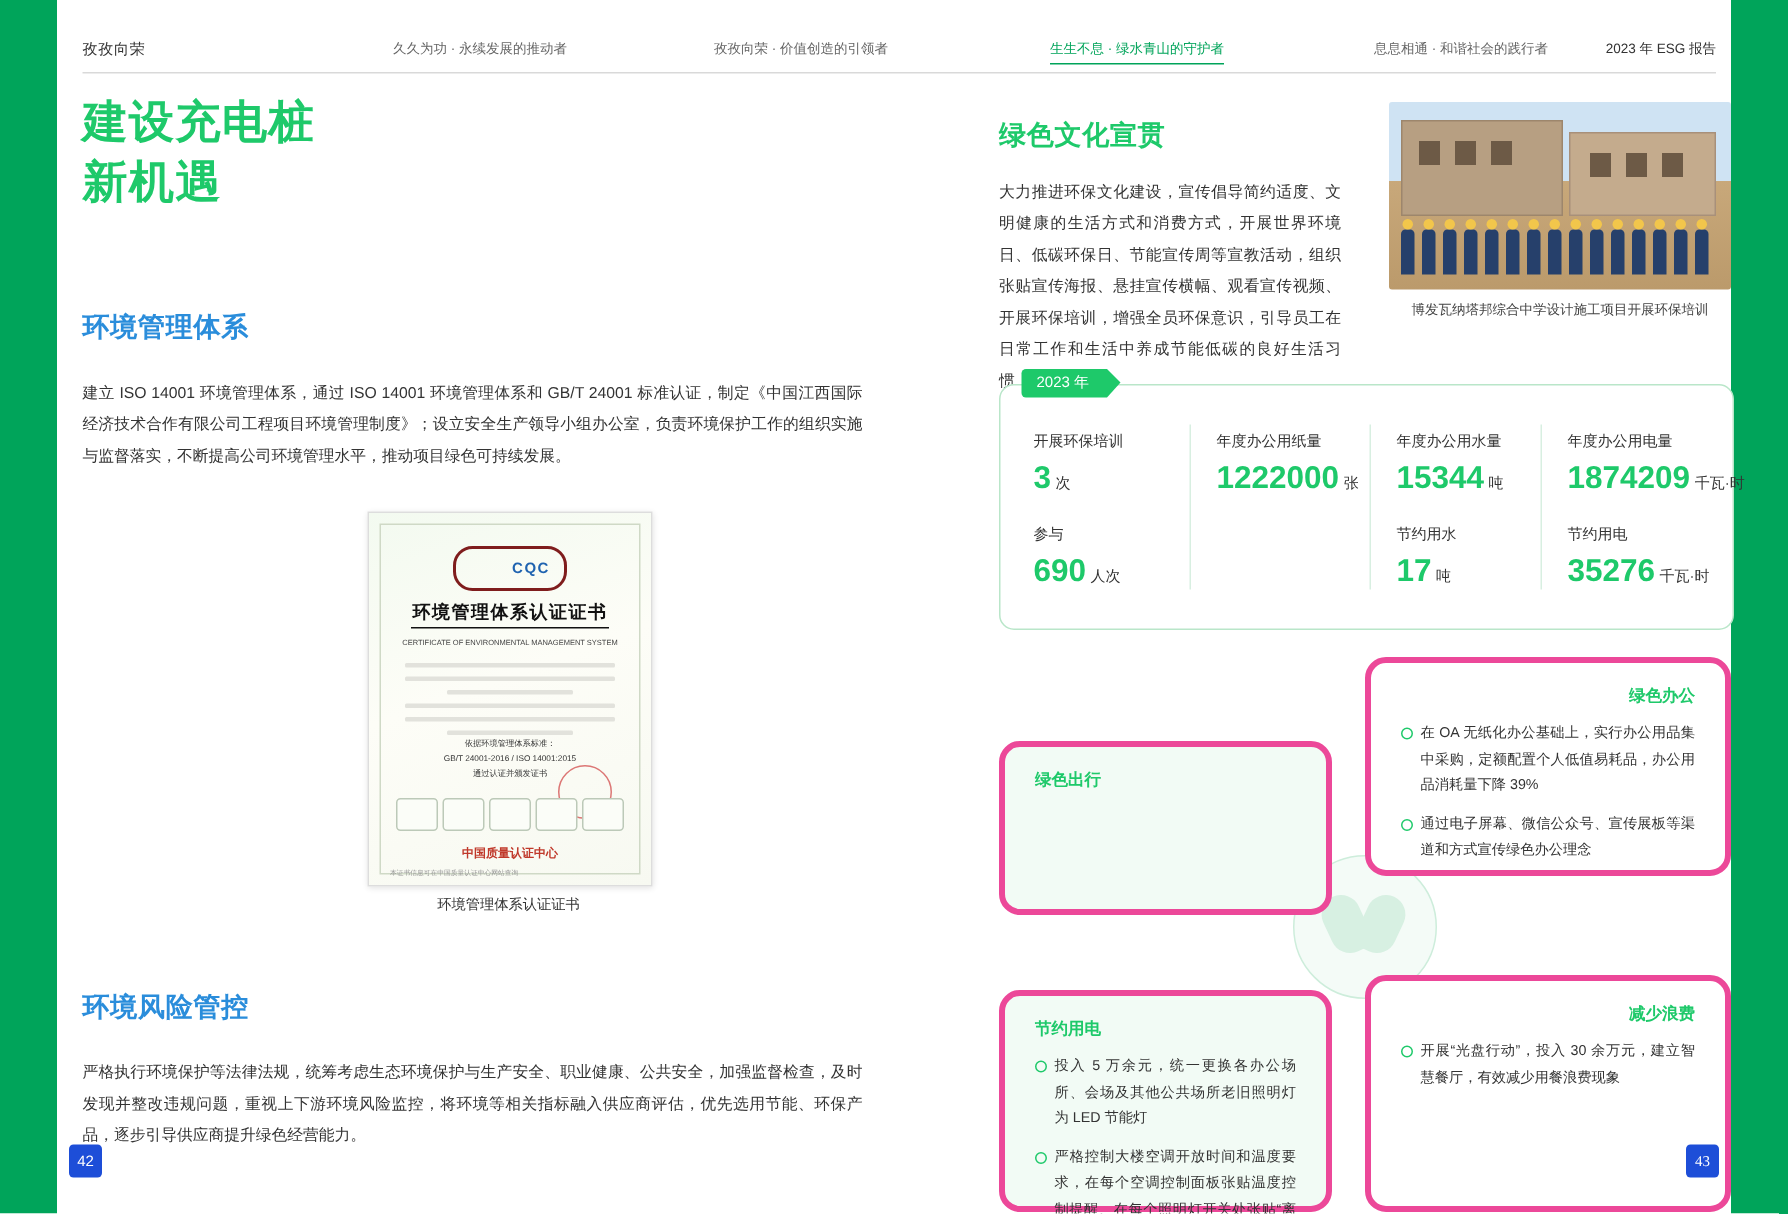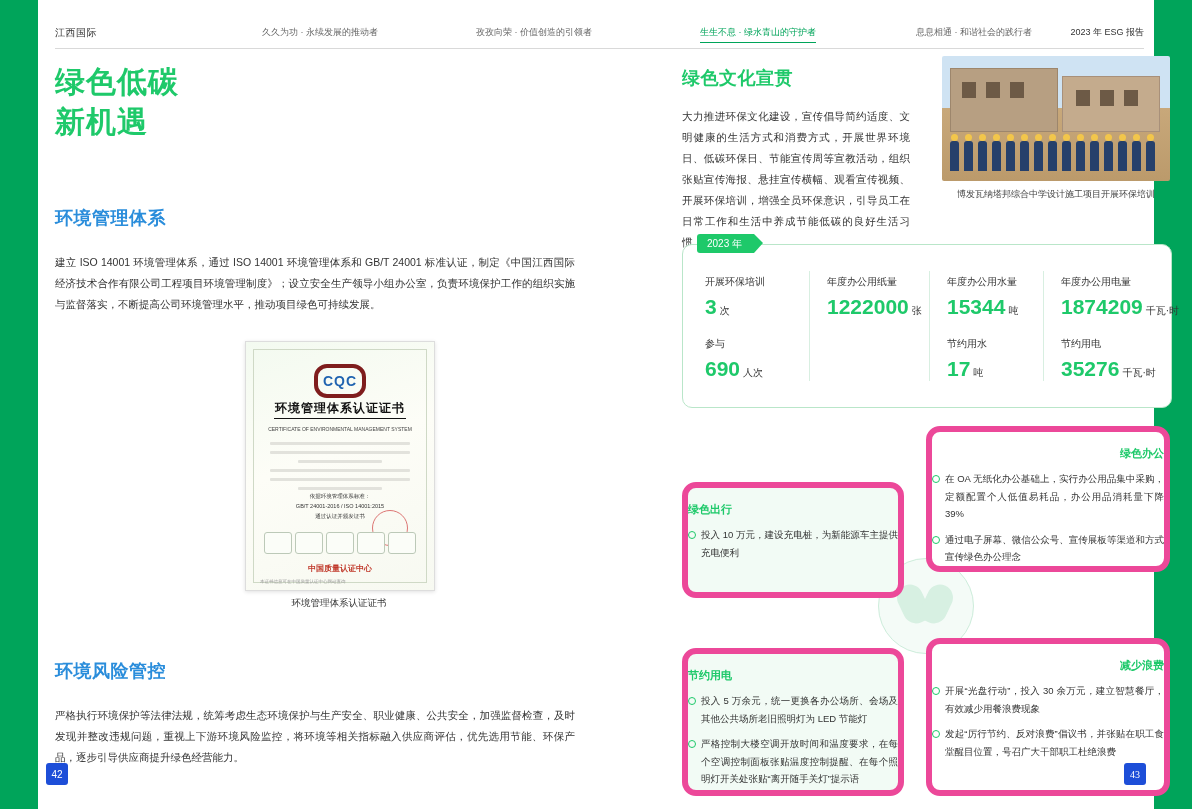--- a/index.html
+++ b/index.html
@@ -21,21 +21,21 @@
   .topbar{position:absolute;left:0;right:0;top:22px;height:28px;}
   .topbar .brand{position:absolute;left:17px;top:4px;font-size:10px;color:#333;letter-spacing:.5px;}
   .topbar .nav{position:absolute;left:180px;right:10px;top:4px;height:14px;}
   .nav-item{position:absolute;font-size:9px;color:#666;white-space:nowrap;}
   .nav-item.active{color:#00a45a;}
   .nav-item.active:after{content:"";position:absolute;left:0;right:0;bottom:-4px;height:1.5px;background:#00a45a;}
   .topbar .rule{position:absolute;left:17px;right:10px;top:26px;height:1px;background:#d9d9d9;}
 
   
   .col-left{position:absolute;left:17px;top:62px;width:520px;}
-  .col-right{position:absolute;left:628px;top:48px;width:488px;margin-left:16px;}
+  .col-right{position:absolute;left:628px;top:60px;width:488px;}
 
   h1.bigtitle{
     font-size:30px;line-height:1.32;color:#1ec96a;margin:0;font-weight:700;letter-spacing:1px;
   }
   .lead{
     position:absolute;left:218px;top:16px;width:320px;
     font-size:10.5px;line-height:1.95;color:#2a8ddb;text-align:justify;
   }
   h2.sec{
     font-size:18px;color:#2a8ddb;margin:0;font-weight:700;letter-spacing:.5px;
@@ -48,22 +48,22 @@
   
   .cert-wrap{position:absolute;left:190px;top:0;width:188px;}
   .cert{
     width:188px;height:248px;background:#fff;border:1px solid #ddd;
     box-shadow:0 1px 4px rgba(0,0,0,.12);position:relative;overflow:hidden;
   }
   .cert-inner{position:absolute;inset:7px;border:1px solid #cfd9c6;}
   .cert-band{position:absolute;left:0;right:0;top:0;height:100%;
      background:linear-gradient(160deg,#f3faf0 0%,#fdfdf7 45%,#f7f9f1 100%);}
   .cqc{position:absolute;left:50%;transform:translateX(-50%);top:22px;width:44px;height:26px;
-      border:4px solid #7f1d1d;border-radius:13px;color:#1f63b0;font-size:14px;font-weight:700;
-      display:flex;align-items:center;justify-content:center;letter-spacing:1px;}
+      border:2px solid #7f1d1d;border-radius:13px;color:#1f63b0;font-size:10px;font-weight:700;
+      display:flex;align-items:center;justify-content:center;letter-spacing:1px;padding-left:28px;}
   .cert-title{position:absolute;left:0;right:0;top:58px;text-align:center;font-size:12px;font-weight:700;color:#111;letter-spacing:1px;}
   .cert-title-underline{position:absolute;left:28px;right:28px;top:76px;height:1px;background:#111;}
   .cert-sub{position:absolute;left:0;right:0;top:84px;text-align:center;font-size:5px;color:#444;}
   .cert-lines{position:absolute;left:24px;right:24px;top:100px;}
   .cert-lines div{height:3px;background:#e2e2dc;margin-bottom:6px;border-radius:1px;}
   .cert-lines div.s{width:60%;margin-left:20%;}
   .cert-std{position:absolute;left:0;right:0;top:150px;text-align:center;font-size:5.5px;color:#333;line-height:1.8;}
   .cert-logos{position:absolute;left:18px;right:18px;bottom:34px;height:26px;display:flex;justify-content:space-between;align-items:center;}
   .cert-logos span{width:26px;height:20px;border:1px solid #bcc9b8;border-radius:3px;display:block;background:#fbfdf8;}
   .cert-org{position:absolute;left:0;right:0;bottom:16px;text-align:center;font-size:8px;color:#c0392b;font-weight:700;}
@@ -95,21 +95,21 @@
   }
   .yeartag:after{content:"";position:absolute;right:-9px;top:0;border-left:9px solid #1ec96a;border-top:9px solid transparent;border-bottom:10px solid transparent;}
   .stat{position:absolute;}
   .stat .lbl{font-size:10px;color:#333;white-space:nowrap;}
   .stat .val{margin-top:6px;font-size:21px;color:#1ec96a;font-weight:700;white-space:nowrap;}
   .stat .val .u{font-size:10px;color:#333;font-weight:400;margin-left:3px;}
   .vline{position:absolute;width:1px;background:#d8efe1;}
 
   
   .bubbles{position:absolute;left:0;top:378px;width:488px;height:370px;}
-  .bub{position:absolute;border:6px solid #ec4899;border-radius:14px;background:#fff;padding:14px 0;box-sizing:border-box;}
+  .bub{position:absolute;border:4px solid #ec4899;border-radius:14px;background:#fff;padding:14px 20px;box-sizing:border-box;}
   .bub.tinted{background:#f2fbf5;}
   .bub h4{margin:0 0 9px 0;font-size:11px;color:#1ec96a;font-weight:700;}
   .bub h4.right{text-align:right;}
   .bub ul{margin:0;padding:0;list-style:none;}
   .bub li{position:relative;padding-left:13px;font-size:9.5px;line-height:1.85;color:#333;margin-bottom:8px;text-align:justify;}
   .bub li:before{content:"";position:absolute;left:0;top:5px;width:6px;height:6px;border:1px solid #1ec96a;border-radius:50%;}
   .leaf{position:absolute;left:196px;top:132px;width:96px;height:96px;}
   .leaf .circle{position:absolute;inset:0;border:1px solid #cdeddb;border-radius:50%;background:#f4fbf7;}
   .leaf .lf{position:absolute;width:26px;height:40px;background:#d7f0e2;border-radius:26px 26px 4px 26px;}
 
@@ -122,36 +122,36 @@
 <body>
 
 <div class="page">
 
   <div class="edge-left"></div>
   <div class="edge-right"></div>
 
   <div class="sheet">
 
     <div class="topbar">
-      <div class="brand">江西国际</div>
+      <div class="brand">孜孜向荣</div>
       <div class="nav">
         <div class="nav-item" style="left:44px;">久久为功 · 永续发展的推动者</div>
         <div class="nav-item" style="left:258px;">孜孜向荣 · 价值创造的引领者</div>
         <div class="nav-item active" style="left:482px;">生生不息 · 绿水青山的守护者</div>
         <div class="nav-item" style="left:698px;">息息相通 · 和谐社会的践行者</div>
         <div class="nav-item" style="right:0px;color:#333;">2023 年 ESG 报告</div>
       </div>
       <div class="rule"></div>
     </div>
 
     <div class="col-left">
 
       <div style="position:relative;height:108px;">
         <h1 class="bigtitle">
-          <span>绿色低碳</span><br>
+          <span>建设充电桩</span><br>
           <span>新机遇</span>
         </h1>
       </div>
 
       <div style="position:relative;margin-top:36px;">
         <h2 class="sec">环境管理体系</h2>
       </div>
 
       <p class="body" style="margin-top:22px;">建立 ISO 14001 环境管理体系，通过 ISO 14001 环境管理体系和 GB/T 24001 标准认证，制定《中国江西国际经济技术合作有限公司工程项目环境管理制度》；设立安全生产领导小组办公室，负责环境保护工作的组织实施与监督落实，不断提高公司环境管理水平，推动项目绿色可持续发展。</p>
 
@@ -275,23 +275,20 @@
       <div class="bubbles">
 
         <div class="leaf">
           <div class="circle"></div>
           <div class="lf" style="left:22px;top:26px;transform:rotate(-25deg);"></div>
           <div class="lf" style="left:46px;top:26px;transform:rotate(25deg) scaleX(-1);"></div>
         </div>
 
         <div class="bub tinted" style="left:0;top:56px;width:222px;height:116px;">
           <h4>绿色出行</h4>
-          <ul>
-            <li>投入 10 万元，建设充电桩，为新能源车主提供充电便利</li>
-          </ul>
         </div>
 
         <div class="bub" style="left:244px;top:0px;width:244px;height:146px;">
           <h4 class="right">绿色办公</h4>
           <ul>
             <li>在 OA 无纸化办公基础上，实行办公用品集中采购，定额配置个人低值易耗品，办公用品消耗量下降 39%</li>
             <li>通过电子屏幕、微信公众号、宣传展板等渠道和方式宣传绿色办公理念</li>
           </ul>
         </div>
 
@@ -300,21 +297,20 @@
           <ul>
             <li>投入 5 万余元，统一更换各办公场所、会场及其他公共场所老旧照明灯为 LED 节能灯</li>
             <li>严格控制大楼空调开放时间和温度要求，在每个空调控制面板张贴温度控制提醒、在每个照明灯开关处张贴“离开随手关灯”提示语</li>
           </ul>
         </div>
 
         <div class="bub" style="left:244px;top:212px;width:244px;height:158px;">
           <h4 class="right">减少浪费</h4>
           <ul>
             <li>开展“光盘行动”，投入 30 余万元，建立智慧餐厅，有效减少用餐浪费现象</li>
-            <li>发起“厉行节约、反对浪费”倡议书，并张贴在职工食堂醒目位置，号召广大干部职工杜绝浪费</li>
           </ul>
         </div>
       </div>
     </div>
 
   </div>
 
   <div class="pnum left">42</div>
   <div class="pnum right">43</div>
 </div>

